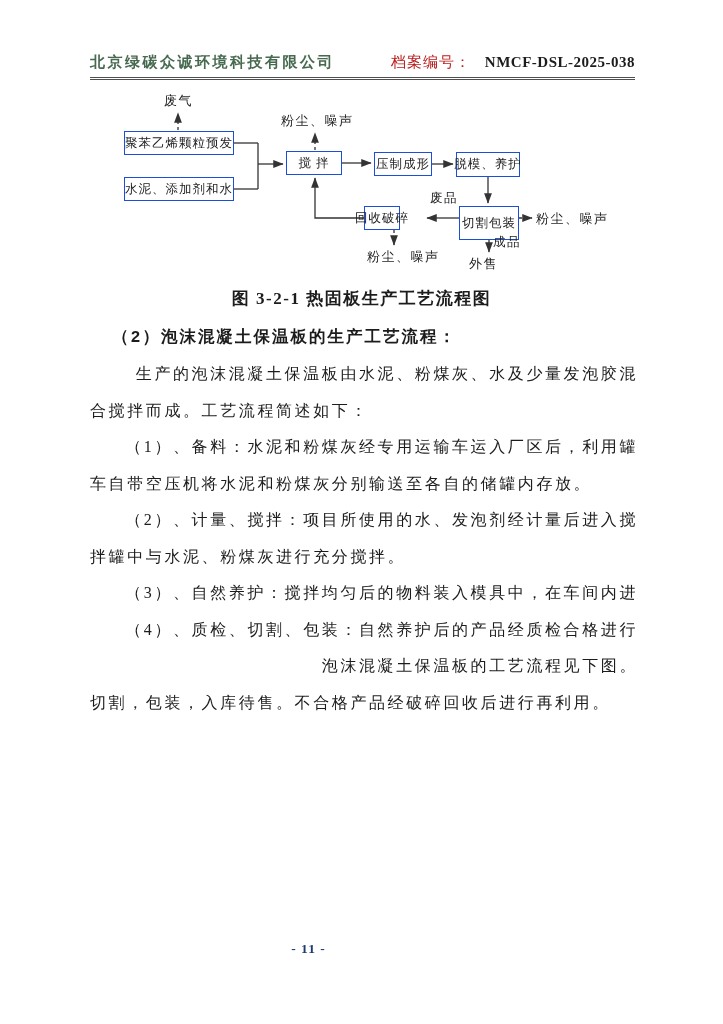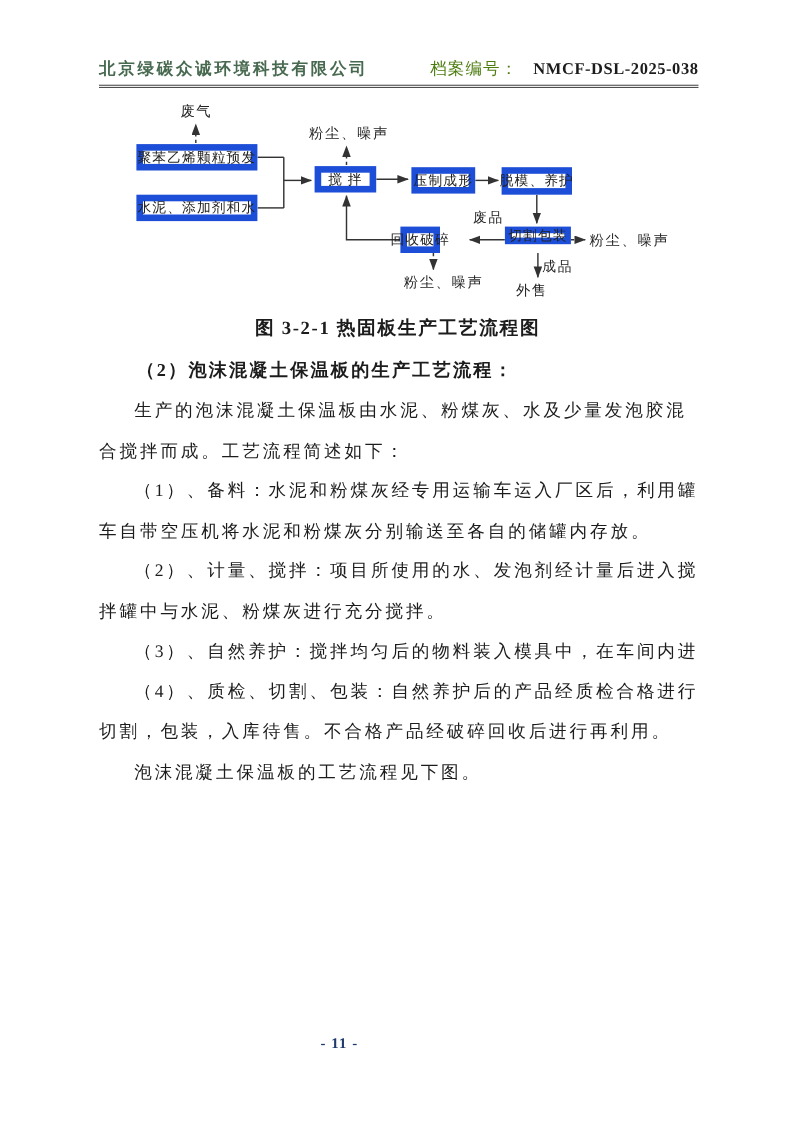--- a/index.html
+++ b/index.html
@@ -8,44 +8,44 @@
     font-family:"Liberation Serif","DejaVu Serif",serif; color:#1c1c1c; overflow:hidden;
   }
   
   .header {
     position:absolute; left:90px; top:44px; width:545px; height:28px;
     display:flex; justify-content:space-between; align-items:flex-end;
     border-bottom:3px double #4f4f4f; padding-bottom:5px;
   }
   .company { color:#47694f; font-size:15px; letter-spacing:2.5px; font-weight:bold; }
   .archive { font-size:15px; }
-  .archive .label { color:#4d7c0f; letter-spacing:1px;margin-left:16px; }
+  .archive .label { color:#b91c1c; letter-spacing:1px;margin-left:16px; }
   .archive .num { color:#1c1c1c; font-weight:bold; letter-spacing:0.5px; margin-left:10px; }
   
   .flow { position:absolute; left:0; top:0; width:723px; height:300px; }
   .flow svg { position:absolute; left:0; top:0; pointer-events:none; }
   .fbox {
-    position:absolute; box-sizing:border-box; border:6px solid #1d4ed8; background:#fff;
+    position:absolute; box-sizing:border-box; border:1px solid #1d4ed8; background:#fff;
     display:flex; align-items:center; justify-content:center;
     font-size:12.5px; color:#222; letter-spacing:1px; white-space:nowrap;text-align:center;
   }
   .flabel { position:absolute; font-size:13px; color:#222; letter-spacing:1.5px; white-space:nowrap; }
   
   .caption {
     position:absolute; left:0; top:287px; width:723px; text-align:center;
     font-weight:bold; font-size:17px; letter-spacing:1.5px;
   }
   .heading {
-    position:absolute; left:124px; top:326px;
-    font-weight:bold; font-size:16.5px; letter-spacing:2px;
+    position:absolute; left:112px; top:326px;
+    font-weight:bold; font-size:16.5px; letter-spacing:2px;font-family:Liberation Mono, monospace;
   }
   
   .body-text { position:absolute; left:90px; top:356px; width:548px; }
   .line { font-size:16px; letter-spacing:2.6px; line-height:36.5px; white-space:nowrap; }
-  .indent { padding-left:32px; }
+  .indent { padding-left:32px;text-align:right; }
   
   .footer {
     position:absolute; left:0; top:941px; width:617px; text-align:center;
     color:#1f3a6e; font-size:13.5px; letter-spacing:1px; font-weight:bold;
   }
 </style>
 </head>
 <body>
 
 <div class="page">
@@ -90,21 +90,21 @@
 
       <path d="M394,230 L394,245" stroke="#333" stroke-width="1.3" fill="none" stroke-dasharray="3 3" marker-end="url(#arr)"></path>
     </svg>
 
     <div class="fbox" style="left:124px;top:131px;width:110px;height:24px">聚苯乙烯颗粒预发</div>
     <div class="fbox" style="left:124px;top:177px;width:110px;height:24px">水泥、添加剂和水</div>
     <div class="fbox" style="left:286px;top:151px;width:56px;height:24px">搅 拌</div>
     <div class="fbox" style="left:374px;top:152px;width:58px;height:24px">压制成形</div>
     <div class="fbox" style="left:456px;top:152px;width:64px;height:25px">脱模、养护</div>
     <div class="fbox" style="left:364px;top:206px;width:36px;height:24px">回收破碎</div>
-    <div class="fbox" style="left:459px;top:206px;width:60px;height:16px">切割包装</div>
+    <div class="fbox" style="left:459px;top:206px;width:60px;height:34px">切割包装</div>
 
     <div class="flabel" style="left:164px;top:92px">废气</div>
     <div class="flabel" style="left:281px;top:112px">粉尘、噪声</div>
     <div class="flabel" style="left:536px;top:210px">粉尘、噪声</div>
     <div class="flabel" style="left:367px;top:248px">粉尘、噪声</div>
     <div class="flabel" style="left:430px;top:190px;font-size:12.5px">废品</div>
     <div class="flabel" style="left:493px;top:234px;font-size:12.5px">成品</div>
     <div class="flabel" style="left:469px;top:255px">外售</div>
   </div>
 
@@ -114,19 +114,19 @@
 
   <div class="body-text">
     <div class="line indent">生产的泡沫混凝土保温板由水泥、粉煤灰、水及少量发泡胶混</div>
     <div class="line">合搅拌而成。工艺流程简述如下：</div>
     <div class="line indent">（1）、备料：水泥和粉煤灰经专用运输车运入厂区后，利用罐</div>
     <div class="line">车自带空压机将水泥和粉煤灰分别输送至各自的储罐内存放。</div>
     <div class="line indent">（2）、计量、搅拌：项目所使用的水、发泡剂经计量后进入搅</div>
     <div class="line">拌罐中与水泥、粉煤灰进行充分搅拌。</div>
     <div class="line indent">（3）、自然养护：搅拌均匀后的物料装入模具中，在车间内进</div>
     <div class="line indent">（4）、质检、切割、包装：自然养护后的产品经质检合格进行</div>
+    <div class="line indent">泡沫混凝土保温板的工艺流程见下图。</div>
     <div class="line">切割，包装，入库待售。不合格产品经破碎回收后进行再利用。</div>
-    <div class="line indent">泡沫混凝土保温板的工艺流程见下图。</div>
   </div>
 
   <div class="footer">- 11 -</div>
 
 </div>
 
 </body></html>

